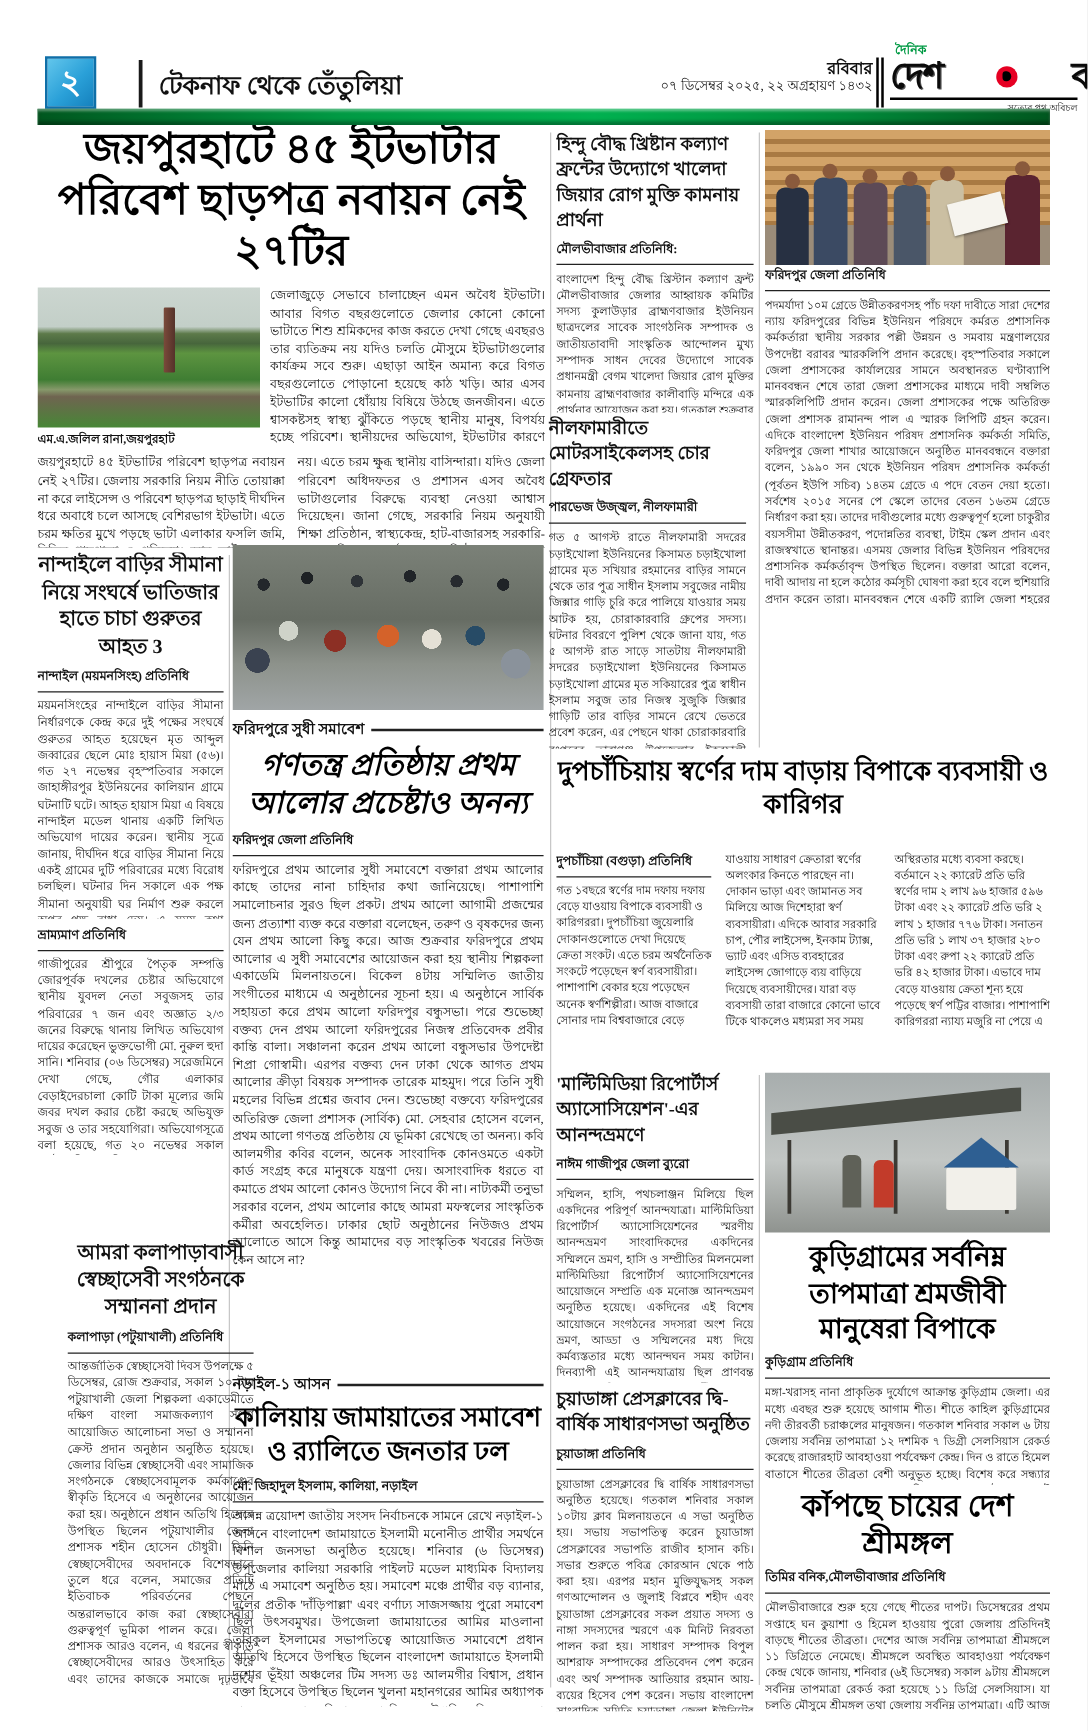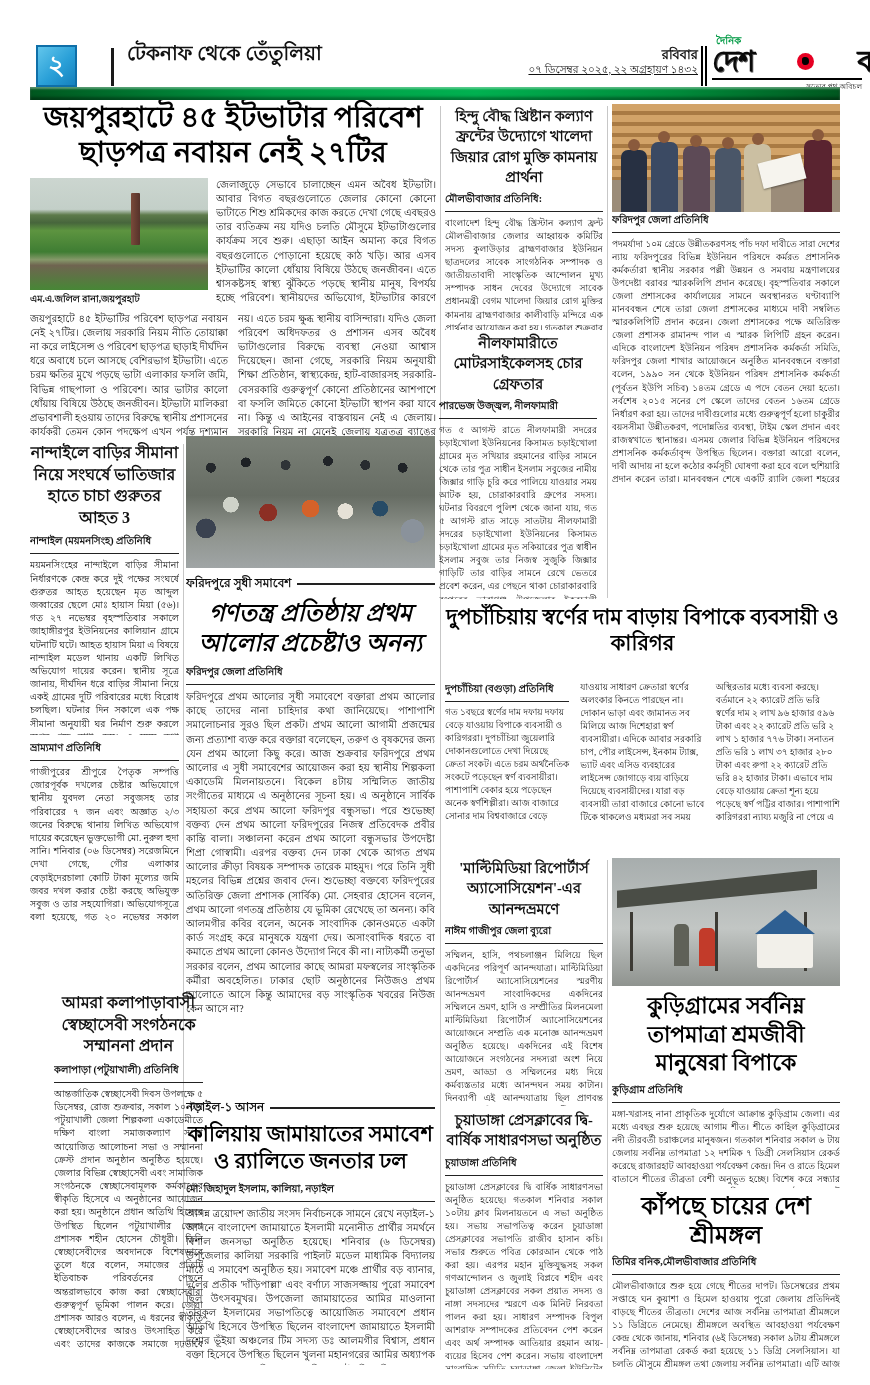--- a/index.html
+++ b/index.html
@@ -6,24 +6,24 @@
   html,body { background:#e9e9e9; }
   body { font-family:"Liberation Serif","DejaVu Serif",serif; }
   .page { position:relative; width:870px; height:1385px; background:#ffffff; margin:0 auto; overflow:hidden; }
 
   
   .page-badge { position:absolute; left:36px; top:45px; width:41px; height:42px;
     background:linear-gradient(135deg,#62c6ec 0%,#2aa0d8 55%,#1581bd 100%);
     border:2px solid #0f6fa8; color:#fff; font-size:26px; font-weight:bold;
     text-align:center; line-height:38px; }
   .sec-divider { position:absolute; left:111px; top:48px; width:3px; height:38px; background:#1a1a1a; }
-  .section-title { position:absolute; left:127px; top:38px; font-size:20px; font-weight:bold; color:#111; white-space:nowrap;text-align:right; }
+  .section-title { position:absolute; left:127px; top:53px; font-size:20px; font-weight:bold; color:#111; white-space:nowrap;text-align:right; }
   .date-block { position:absolute; right:172px; top:47px; text-align:right; color:#111; }
   .date-block .weekday { font-size:13px; font-weight:bold; line-height:1.2; }
-  .date-block .dateline { font-size:10.5px; line-height:1.35; white-space:nowrap;text-decoration:underline; }
+  .date-block .dateline { font-size:10.5px; line-height:1.35; white-space:nowrap; }
   .logo-divider { position:absolute; left:701px; top:46px; width:8px; height:40px; }
   .logo-divider i { position:absolute; top:0; width:2px; height:100%; background:#000; }
   .logo-divider i:first-child { left:0; } .logo-divider i:last-child { left:4px; }
   .masthead { position:absolute; left:712px; top:36px; width:150px; }
   .masthead .daily { font-size:10px; font-weight:bold; color:#009a44; margin-left:4px; line-height:1; }
   .brand-row { display:flex; align-items:center; white-space:nowrap; line-height:1.05;gap:42px; }
   .brand-word { font-size:29px; font-weight:bold; color:#0a0a0a; text-shadow:1px 1px 0 #555; letter-spacing:-1px; }
   .brand-dot { position:relative; display:inline-block; width:17px; height:17px; background:#e60023; border-radius:50%; margin:0 1px; flex:0 0 auto; }
   .brand-dot::after { content:""; position:absolute; left:5px; top:4px; width:7px; height:8px; background:#000; border-radius:40% 60% 55% 45%; }
   .mast-rule { border-top:2px solid #000; margin-top:2px; }
@@ -83,21 +83,21 @@
   .foggy .post { position:absolute; width:3px; background:#3c3a34; bottom:12%; height:46%; }
   .foggy .post.p1{ left:8%; } .foggy .post.p2{ left:45%; } .foggy .post.p3{ left:84%; }
   .foggy .marker { position:absolute; right:12%; bottom:14%; width:56px; height:34px; background:#f2f0ea; border-radius:2px; }
   .foggy .marker::before { content:""; position:absolute; left:-2px; top:-24px; border-left:30px solid transparent; border-right:30px solid transparent; border-bottom:24px solid #2e5f92; }
   .foggy .kfg { position:absolute; bottom:16%; border-radius:5px 5px 0 0; }
   .foggy .kfg.red  { left:38%; width:16px; height:38px; background:#c23b2a; }
   .foggy .kfg.grey { left:27%; width:15px; height:42px; background:#5f6158; }
 
   
   #artA { left:30px; top:100px; width:406px; height:338px; }
-  #artA .h-xl { font-size:29px; line-height:1.2; margin-bottom:8px; }
+  #artA .h-xl { font-size:34px; line-height:1.2; margin-bottom:8px; }
   .jay-row { display:flex; gap:8px; height:128px; }
   .jay-photo-wrap { width:178px; flex:0 0 auto; }
   .jay-row .bt { flex:1; height:126px; }
   .two-col { column-count:2; column-gap:10px; height:128px; margin-top:6px; }
 
   
   #artB { left:30px; top:442px; width:149px; height:294px; }
   #artC { left:30px; top:740px; width:149px; height:248px; }
   #artD { left:30px; top:992px; width:149px; height:356px;margin-left:24px; }
   .h-md { font-size:16px; line-height:1.35; font-weight:bold; text-align:center; margin-bottom:5px; }
@@ -108,21 +108,21 @@
   #artE .cap-row { margin:6px 0 4px; }
   #artE .h-xl { font-size:24px; line-height:1.25; margin:2px 0 6px;font-style:italic; }
   #artF { left:186px; top:1098px; width:249px; height:272px; }
   #artF .h-xl { font-size:21px; line-height:1.3; margin:3px 0 5px; }
 
   
   #artG { left:445px; top:106px; width:158px; height:224px; }
   #artH { left:439px; top:333px; width:158px; height:266px; }
   #artK { left:445px; top:858px; width:158px; height:248px; }
   #artL { left:445px; top:1110px; width:158px; height:262px; }
-  .h-sm { font-size:14.5px; line-height:1.4; font-weight:bold; text-align:center; margin-bottom:4px; }
+  .h-sm { font-size:14.5px; line-height:1.4; font-weight:bold; text-align:left; margin-bottom:4px; }
   .bt-xs { font-size:9px; line-height:1.45; text-align:justify; overflow:hidden; }
 
   
   #artI { left:612px; top:104px; width:228px; height:496px; }
   #artI .h-xl { font-size:25px; line-height:1.3; margin:6px 0 5px; }
   #artJ { left:445px; top:604px; width:395px; height:250px; }
   #artJ .h-xl { font-size:21px; line-height:1.25; margin-bottom:24px; }
   .three-col { column-count:3; column-gap:11px; height:152px; font-size:9.3px; }
   .three-col .byline { margin-bottom:4px; }
   #artM { left:612px; top:858px; width:228px; height:330px; }

